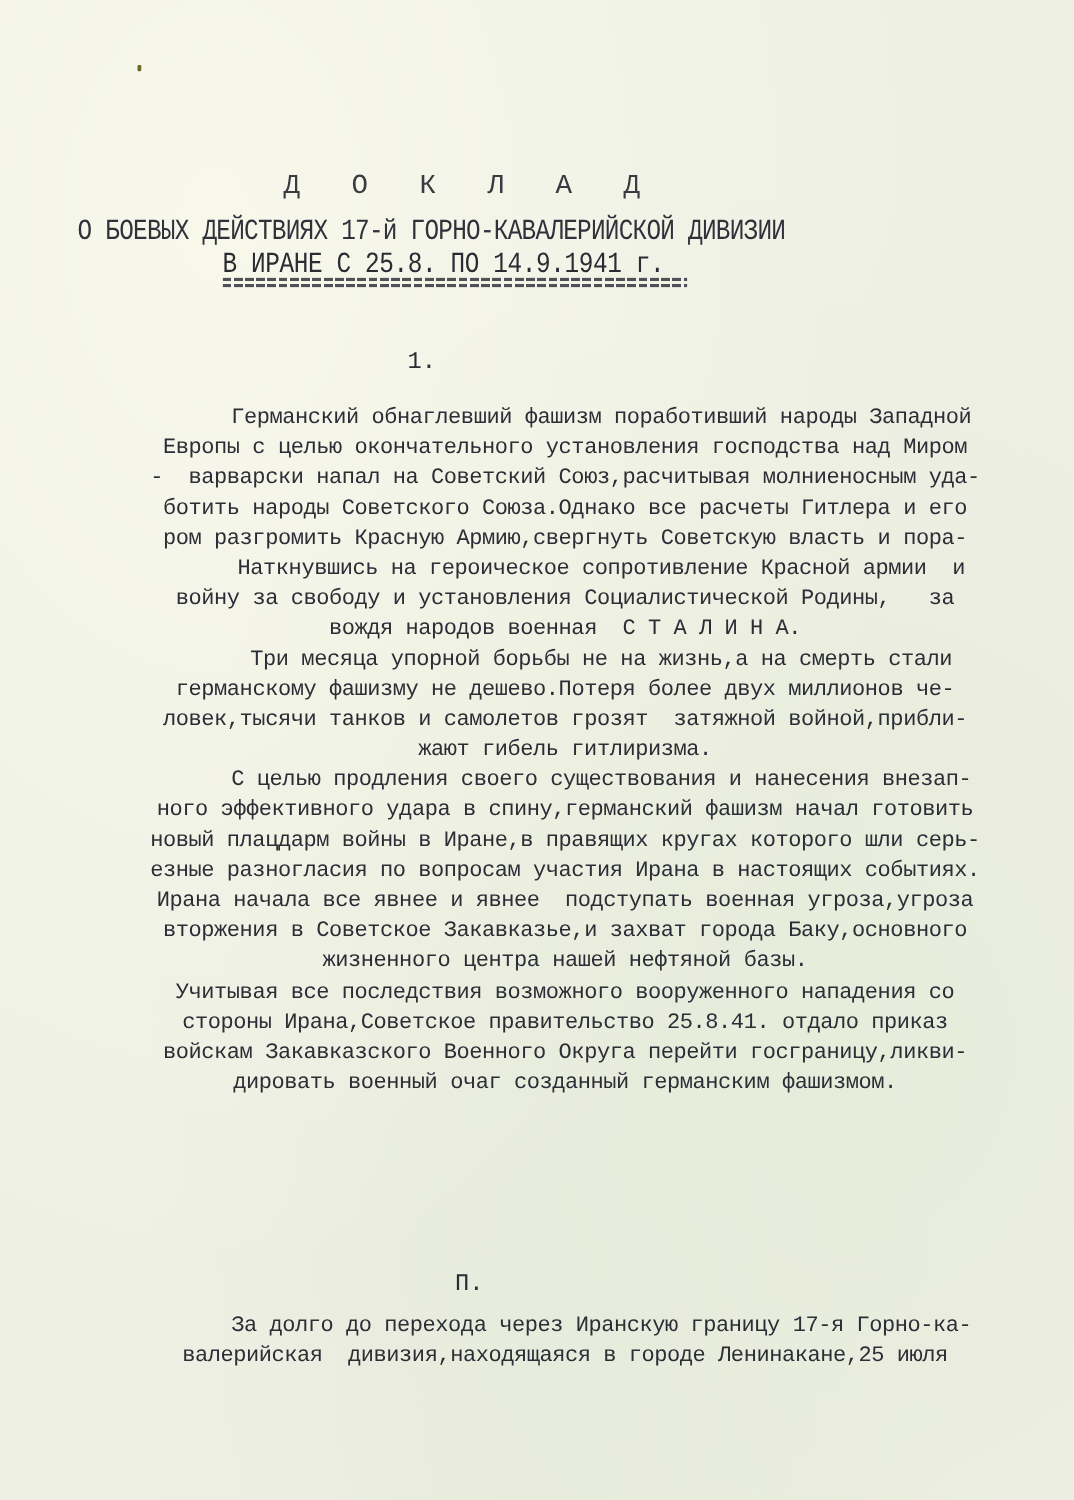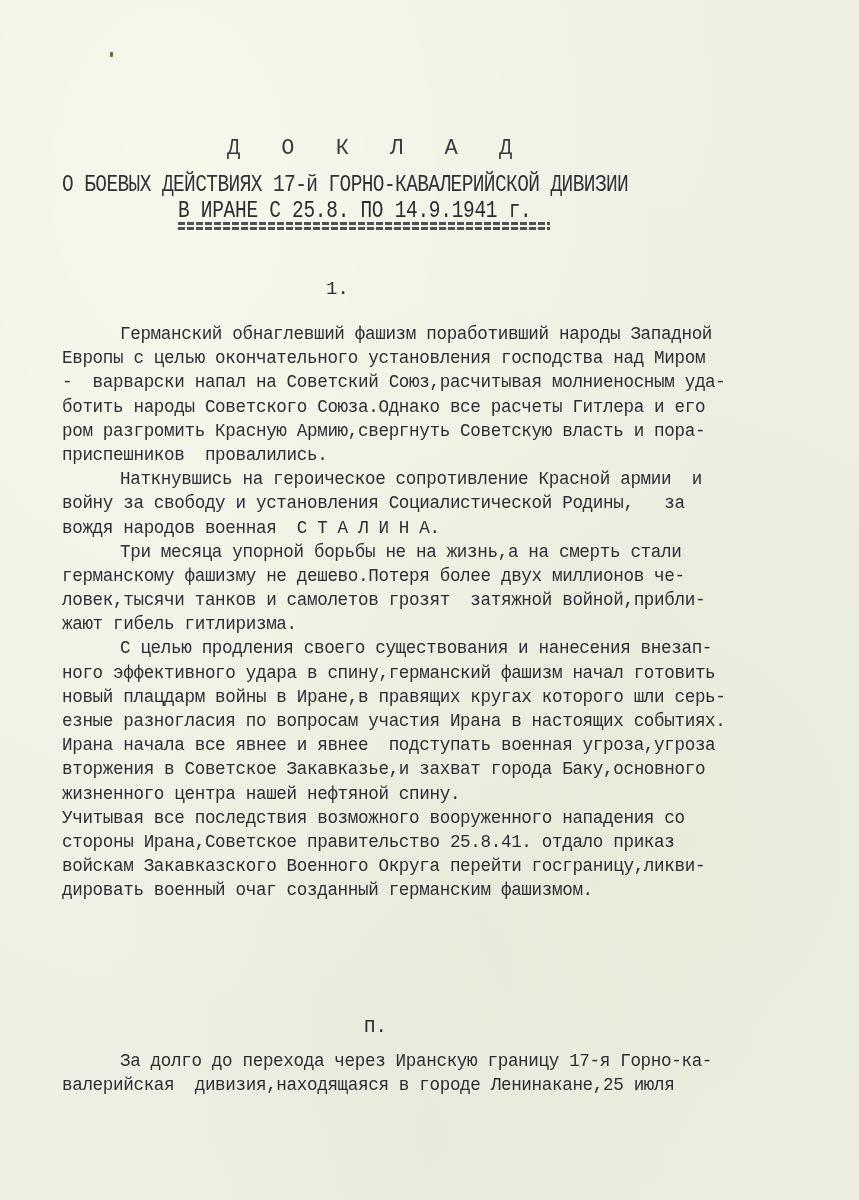--- a/index.html
+++ b/index.html
@@ -39,20 +39,21 @@
       mask: linear-gradient(#000 0 3px, transparent 3px 5px, #000 5px 8px);
       opacity: 0.85;
     }
     .section-num {
       position: absolute; font-size: 19px; color: #2c2d35;
     }
     .body-text {
       position: absolute; left: 62px; width: 780px;
       font-size: 17.6px; line-height: 24.2px; color: #2c2d36;
       letter-spacing: -0.35px;
+      text-align: center;
     }
     .line { white-space: pre; display: block; height: 24.2px; }
     .indent { padding-left: 58px; }
     .speck { position: absolute; width: 3px; height: 5px; background: #6c6a22; border-radius: 1px; }
   </style>
 </head>
 <body>
 
 <div class="page">
   <span class="speck" style="left:110px;top:52px;"></span>
@@ -63,35 +64,34 @@
   <div class="underline"></div>
 
   <div class="section-num" style="left:326px;top:278px;">1.</div>
 
   <div class="body-text" style="top:322px;" id="sec0">
       <span class="line indent">Германский обнаглевший фашизм поработивший народы Западной</span>
       <span class="line">Европы с целью окончательного установления господства над Миром</span>
       <span class="line">-  варварски напал на Советский Союз,расчитывая молниеносным уда-</span>
       <span class="line">ботить народы Советского Союза.Однако все расчеты Гитлера и его</span>
       <span class="line">ром разгромить Красную Армию,свергнуть Советскую власть и пора-</span>
-      <span class="line">приспешников  провалились.</span>
       <span class="line indent">Наткнувшись на героическое сопротивление Красной армии  и</span>
       <span class="line">войну за свободу и установления Социалистической Родины,   за</span>
       <span class="line">вождя народов военная  С Т А Л И Н А.</span>
       <span class="line indent">Три месяца упорной борьбы не на жизнь,а на смерть стали</span>
       <span class="line">германскому фашизму не дешево.Потеря более двух миллионов че-</span>
       <span class="line">ловек,тысячи танков и самолетов грозят  затяжной войной,прибли-</span>
       <span class="line">жают гибель гитлиризма.</span>
       <span class="line indent">С целью продления своего существования и нанесения внезап-</span>
       <span class="line">ного эффективного удара в спину,германский фашизм начал готовить</span>
       <span class="line">новый плацдарм войны в Иране,в правящих кругах которого шли серь-</span>
       <span class="line">езные разногласия по вопросам участия Ирана в настоящих событиях.</span>
       <span class="line">Ирана начала все явнее и явнее  подступать военная угроза,угроза</span>
       <span class="line">вторжения в Советское Закавказье,и захват города Баку,основного</span>
-      <span class="line">жизненного центра нашей нефтяной спину.</span>
+      <span class="line">жизненного центра нашей нефтяной базы.</span>
       <span class="line">Учитывая все последствия возможного вооруженного нападения со</span>
       <span class="line">стороны Ирана,Советское правительство 25.8.41. отдало приказ</span>
       <span class="line">войскам Закавказского Военного Округа перейти госграницу,ликви-</span>
       <span class="line">дировать военный очаг созданный германским фашизмом.</span>
     </div>
 
   <div class="section-num" style="left:364px;top:1016px;">П.</div>
 
   <div class="body-text" style="top:1049px;" id="sec1">
       <span class="line indent">За долго до перехода через Иранскую границу 17-я Горно-ка-</span>

